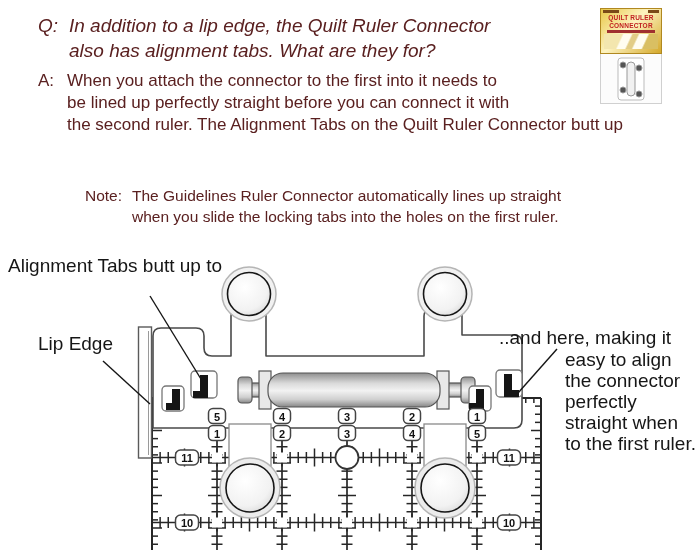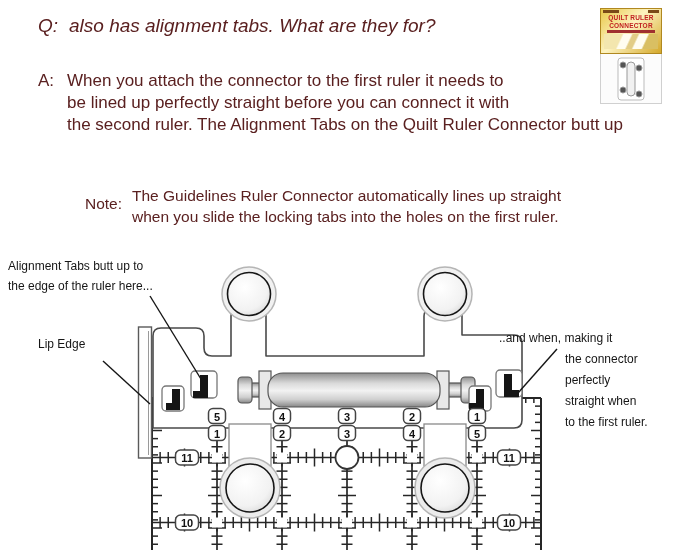--- a/index.html
+++ b/index.html
@@ -8,22 +8,22 @@
     font-family:"Liberation Sans", sans-serif;overflow:hidden;
   }
   .abs{position:absolute;}
   .block{display:flex;gap:7px;z-index:2;}
   .maroon{color:#5a2020;}
   .q-block{left:38px;top:13px;font-size:19px;line-height:25px;font-style:italic;}
   .q-block .lbl{width:24px;}
   .a-block{left:38px;top:70px;font-size:17px;line-height:22px;}
   .a-block .lbl{width:22px;}
   .note-block{left:85px;top:186px;font-size:15.5px;line-height:20.5px;}
-  .note-block .lbl{width:40px;margin-top:8px;}
-  .anno{color:#161616;font-size:12px;line-height:20px;z-index:2;}
+  .note-block .lbl{width:40px;}
+  .anno{color:#161616;font-size:19px;line-height:20px;z-index:2;}
   .anno-left{left:8px;top:256px;}
   .anno-lip{left:38px;top:334px;}
   .anno-right-1{left:499px;top:328px;}
   .anno-right-rest{left:565px;top:349px;line-height:21px;}
   
   .package{left:600px;top:8px;width:62px;height:98px;z-index:2;}
   .pkg-label{height:46px;background:linear-gradient(135deg,#e8c84a 0%,#fdf3c0 45%,#d4a82a 100%);
     border:1px solid #b08820;box-sizing:border-box;padding:1px 1px;}
   .pkg-topstrip{display:flex;justify-content:space-between;margin:0 1px 1px 1px;}
   .pkg-topstrip i{display:block;height:3px;background:#7a4a18;}
@@ -40,28 +40,29 @@
   #diagram{position:absolute;left:0;top:0;z-index:1;}
   #diagram text{font-family:"Liberation Sans", sans-serif;font-weight:bold;font-size:11px;
     fill:#111;text-anchor:middle;}
 </style>
 </head>
 <body>
 
 <div class="abs block maroon q-block">
   <div class="lbl">Q:</div>
   <div>
+    <div>In addition to a lip edge, the Quilt Ruler Connector</div>
     <div>also has alignment tabs. What are they for?</div>
   </div>
 </div>
 
 <div class="abs block maroon a-block">
   <div class="lbl">A:</div>
   <div>
-    <div>When you attach the connector to the first ruler it needs to</div>
+    <div>When you attach the connector to the first into it needs to</div>
     <div>be lined up perfectly straight before you can connect it with</div>
     <div>the second ruler. The Alignment Tabs on the Quilt Ruler Connector butt up</div>
   </div>
 </div>
 
 <div class="abs block maroon note-block">
   <div class="lbl">Note:</div>
   <div>
     <div>The Guidelines Ruler Connector automatically lines up straight</div>
     <div>when you slide the locking tabs into the holes on the first ruler.</div>
@@ -86,25 +87,25 @@
       <circle cx="21" cy="9" r="3" fill="#555555" stroke="#9a9a9a"></circle>
       <circle cx="37" cy="12" r="3" fill="#555555" stroke="#9a9a9a"></circle>
       <circle cx="21" cy="34" r="3" fill="#555555" stroke="#9a9a9a"></circle>
       <circle cx="37" cy="38" r="3" fill="#555555" stroke="#9a9a9a"></circle>
     </svg>
   </div>
 </div>
 
 <div class="abs anno anno-left">
   <div>Alignment Tabs butt up to</div>
-  <div>the edge of the ruler here...</div>
 </div>
 <div class="abs anno anno-lip">Lip Edge</div>
-<div class="abs anno anno-right-1">..and when, making it</div>
+<div class="abs anno anno-right-1">..and here, making it</div>
 <div class="abs anno anno-right-rest">
+  <div>easy to align</div>
   <div>the connector</div>
   <div>perfectly</div>
   <div>straight when</div>
   <div>to the first ruler.</div>
 </div>
 
 <svg id="diagram" width="700" height="550" viewBox="0 0 700 550">
   <defs>
     <radialGradient id="knobGrad" cx="40%" cy="35%" r="75%">
       <stop offset="0%" stop-color="#ffffff"></stop>

